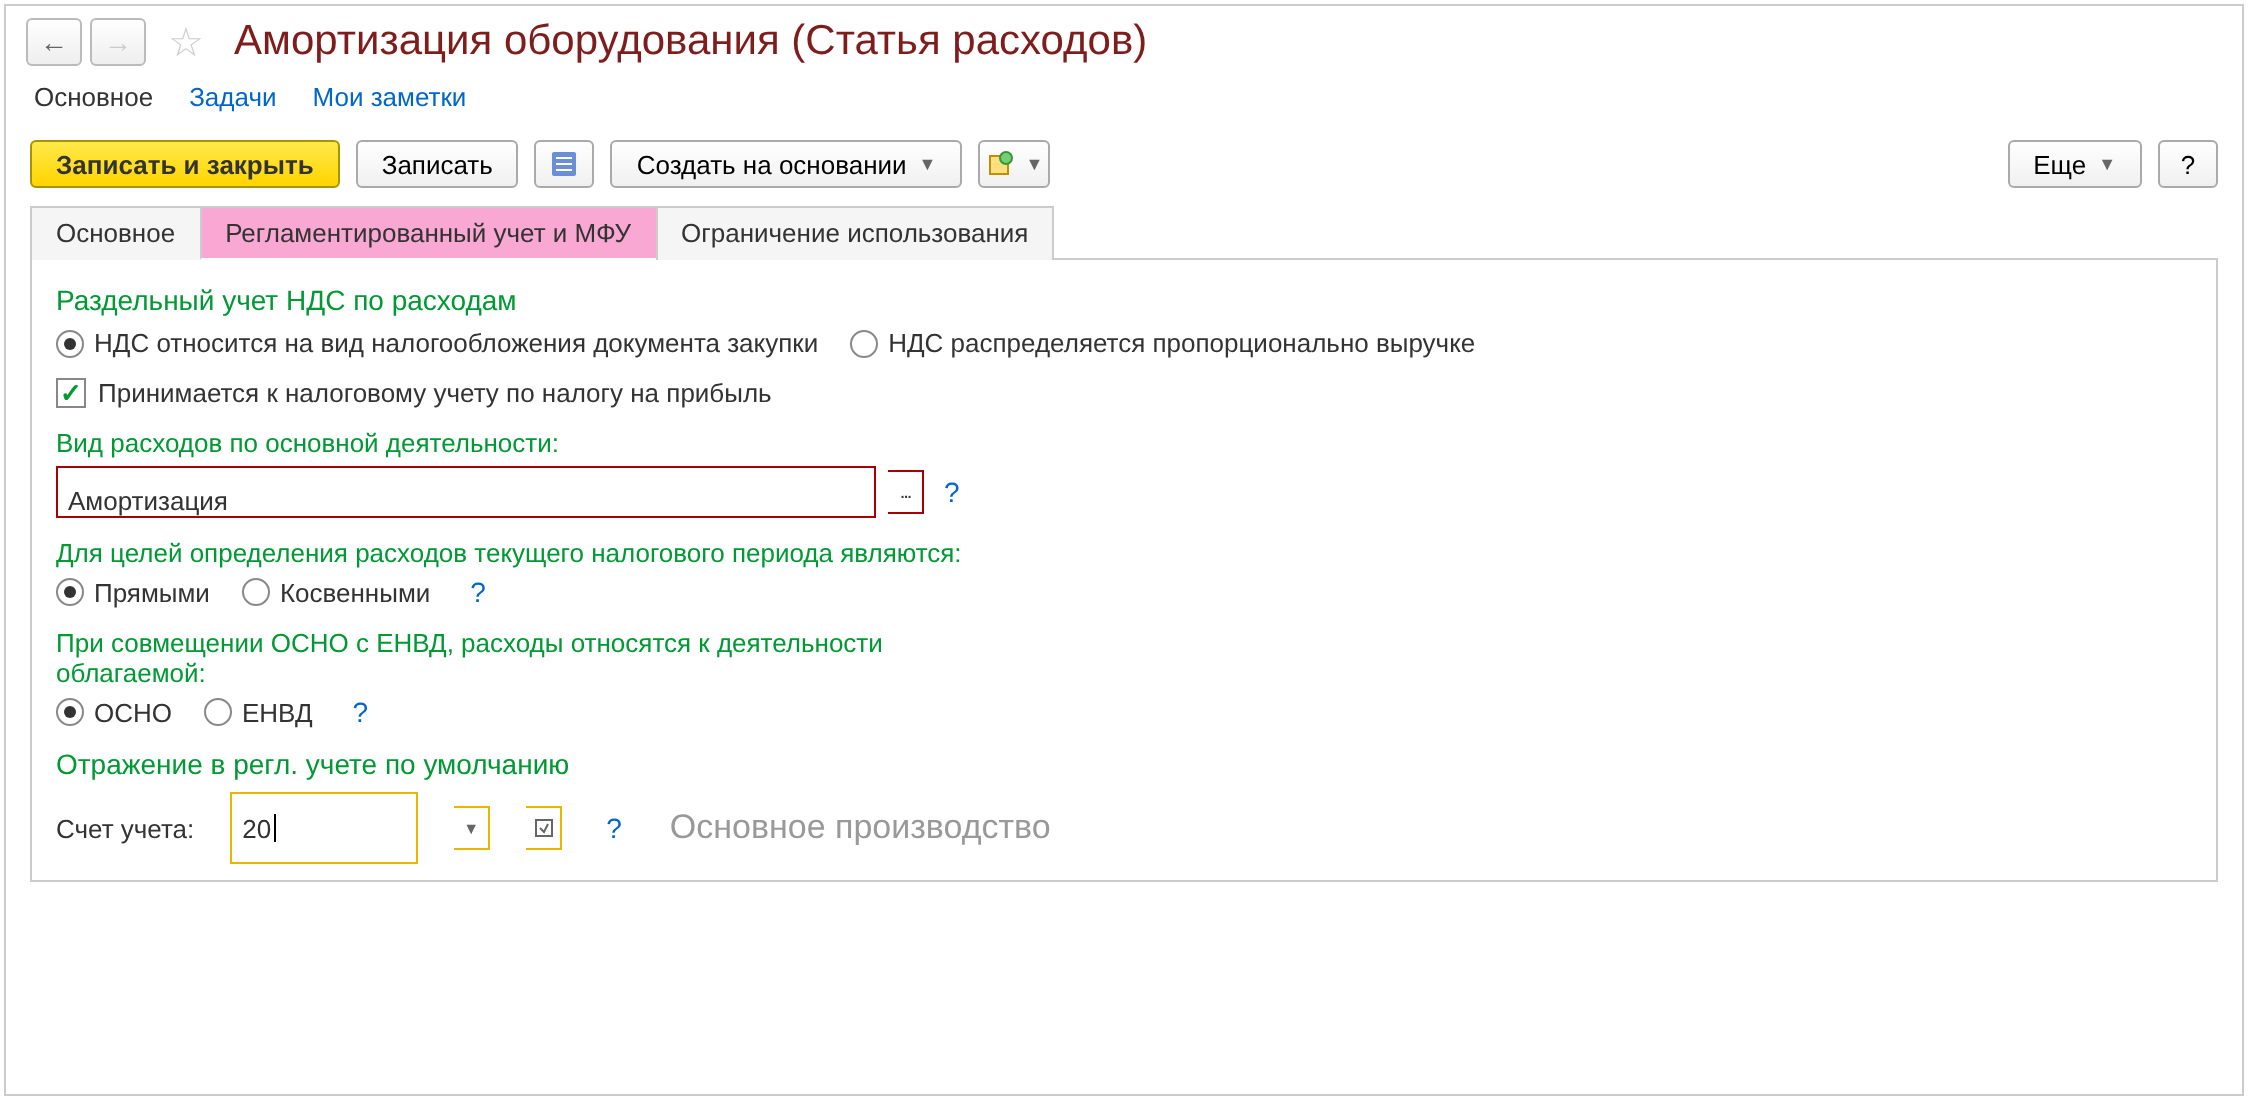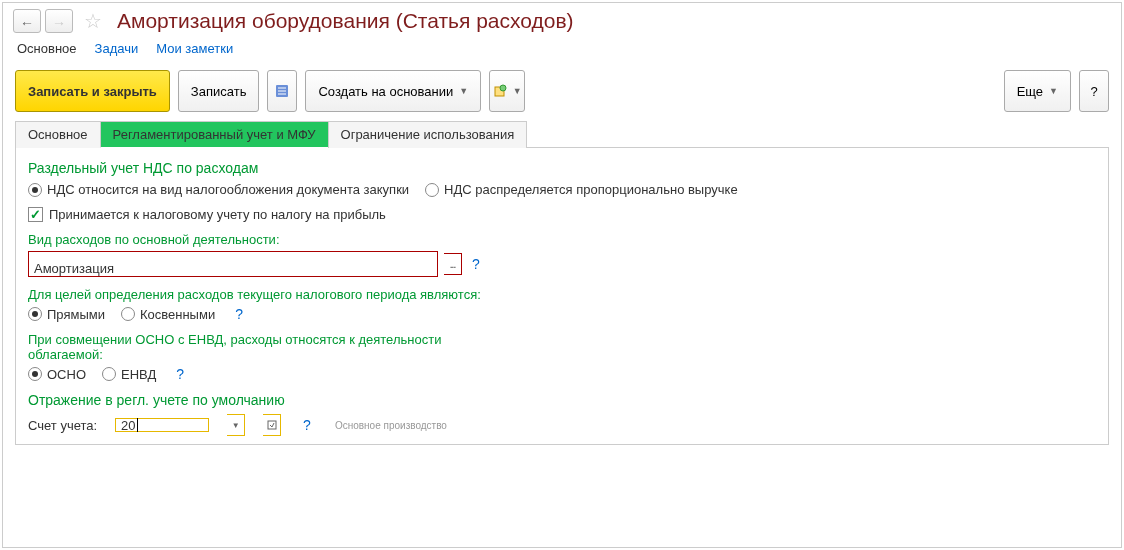--- a/index.html
+++ b/index.html
@@ -65,21 +65,21 @@
       color: #0066cc;
       text-decoration: none;
     }
     .toolbar {
       display: flex;
       align-items: center;
       padding: 4px 12px 8px 12px;
       gap: 8px;
     }
     .btn {
-      height: 42px;
+      height: 24px;
       border: 1px solid #aaa;
       border-radius: 3px;
       background: linear-gradient(#fff, #f0f0f0);
       padding: 0 12px;
       font-size: 13px;
       cursor: pointer;
       display: flex;
       align-items: center;
       gap: 4px;
     }
@@ -110,21 +110,21 @@
       border: 1px solid #ccc;
       border-bottom: none;
       background: #f5f5f5;
       cursor: pointer;
       font-size: 13px;
       margin-right: -1px;
       position: relative;
       top: 1px;
     }
     .form-tab.active {
-      background: #22c55e;
+      background: #f9a8d4;
       border-bottom: 1px solid #fff;
     }
     .form-body {
       border: 1px solid #ccc;
       border-top: none;
       margin: 0 12px;
       padding: 8px 12px;
     }
     .section-title {
       color: #009933;
@@ -219,21 +219,21 @@
       cursor: pointer;
       margin-left: 4px;
     }
     .account-row {
       display: flex;
       align-items: center;
       gap: 18px;
       margin-top: 4px;
     }
     .account-input {
-      height: 14px;
+      height: 36px;
       border: 1px solid #e6b800;
       background: #fff;
       padding: 0 5px;
       font-size: 13px;
       width: 94px;
       display: flex;
       align-items: center;
     }
     .account-dd, .account-ext {
       width: 18px;
@@ -242,21 +242,21 @@
       border-left: none;
       display: flex;
       align-items: center;
       justify-content: center;
       font-size: 10px;
       cursor: pointer;
       background: #fff;
     }
     .hint-text {
       color: #999;
-      font-size: 10px;
+      font-size: 17px;
       margin-left: 6px;
     }
     .cursor-line {
       display: inline-block;
       width: 1px;
       height: 14px;
       background: #000;
       vertical-align: middle;
       margin-left: 1px;
     }

